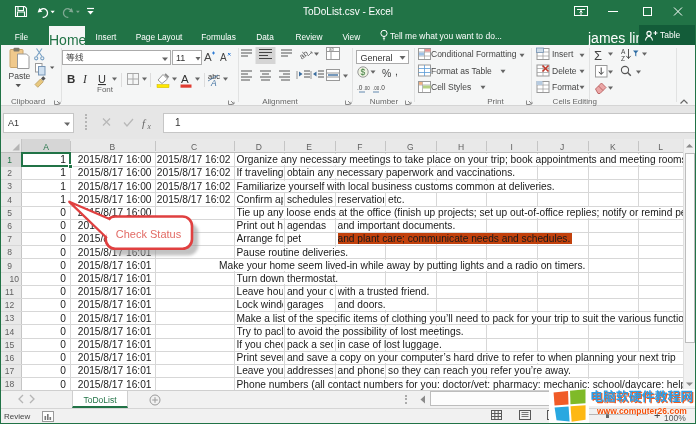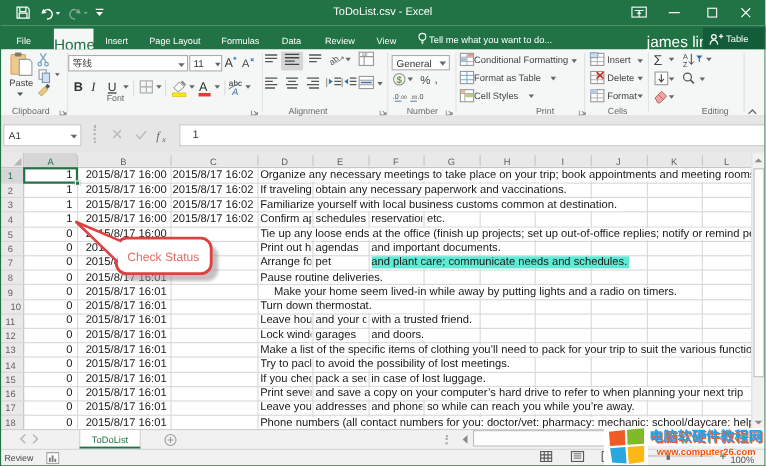--- a/index.html
+++ b/index.html
@@ -71,21 +71,21 @@
 <div class="ab" style="left:414.1px;top:48px;width:1px;height:54px;background:#e1e2e2"></div>
 <div class="ab" style="left:531.2px;top:48px;width:1px;height:54px;background:#e1e2e2"></div>
 <div class="ab" style="left:588.8px;top:48px;width:1px;height:54px;background:#e1e2e2"></div>
 <div class="ab" style="left:675.5px;top:48px;width:1px;height:54px;background:#e1e2e2"></div>
 <div class="ab" style="left:-17px;top:97px;width:90px;text-align:center;font-size:8px;color:#666">Clipboard</div>
 <div class="ab" style="left:97px;top:85px;width:90px;text-align:left;font-size:8px;color:#666">Font</div>
 <div class="ab" style="left:235px;top:97px;width:90px;text-align:center;font-size:8px;color:#666">Alignment</div>
 <div class="ab" style="left:339px;top:97px;width:90px;text-align:center;font-size:8px;color:#666">Number</div>
 <div class="ab" style="left:450.5px;top:97px;width:90px;text-align:center;font-size:8px;color:#666">Print</div>
 <div class="ab" style="left:516.5px;top:97px;width:90px;text-align:center;font-size:8px;color:#666">Cells</div>
-<div class="ab" style="left:572.5px;top:97px;width:90px;text-align:right;font-size:8px;color:#666">Editing</div>
+<div class="ab" style="left:572.5px;top:97px;width:90px;text-align:left;font-size:8px;color:#666">Editing</div>
 <svg class="ab" style="left:53.5px;top:97.5px" width="7" height="7" viewBox="0 0 7 7">
     <g stroke="#8a8a8a" fill="none" stroke-width="1">
       <path d="M0.5 2.5v4h4M3 3l3 3M6 3.8V6h-2.2"></path>
     </g>
   </svg>
 <svg class="ab" style="left:227.5px;top:97.5px" width="7" height="7" viewBox="0 0 7 7">
     <g stroke="#8a8a8a" fill="none" stroke-width="1">
       <path d="M0.5 2.5v4h4M3 3l3 3M6 3.8V6h-2.2"></path>
     </g>
   </svg>
@@ -418,47 +418,47 @@
 <div class="ab nw" style="left:154.5px;top:154.2px;width:76.0px;text-align:right;font-size:10.2px;color:#1a1a1a">2015/8/17 16:02</div>
 <div class="ab nw" style="left:236.5px;top:154.2px;max-width:446.5px;font-size:10.2px;color:#1a1a1a;background:#fff;padding-right:2px">Organize any necessary meetings to take place on your trip; book appointments and meeting rooms</div>
 <div class="ab nw" style="left:22px;top:167.4px;width:44px;text-align:right;font-size:10.2px;color:#1a1a1a">1</div>
 <div class="ab nw" style="left:70px;top:167.4px;width:81.5px;text-align:right;font-size:10.2px;color:#1a1a1a">2015/8/17 16:00</div>
 <div class="ab nw" style="left:154.5px;top:167.4px;width:76.0px;text-align:right;font-size:10.2px;color:#1a1a1a">2015/8/17 16:02</div>
 <div class="ab nw" style="left:236.5px;top:167.4px;width:46.4px;font-size:10.2px;color:#1a1a1a">If traveling</div>
 <div class="ab nw" style="left:286.9px;top:167.4px;max-width:396.1px;font-size:10.2px;color:#1a1a1a;background:#fff;padding-right:2px">obtain any necessary paperwork and vaccinations.</div>
 <div class="ab nw" style="left:22px;top:180.6px;width:44px;text-align:right;font-size:10.2px;color:#1a1a1a">1</div>
 <div class="ab nw" style="left:70px;top:180.6px;width:81.5px;text-align:right;font-size:10.2px;color:#1a1a1a">2015/8/17 16:00</div>
 <div class="ab nw" style="left:154.5px;top:180.6px;width:76.0px;text-align:right;font-size:10.2px;color:#1a1a1a">2015/8/17 16:02</div>
-<div class="ab nw" style="left:236.5px;top:180.6px;max-width:446.5px;font-size:10.2px;color:#1a1a1a;background:#fff;padding-right:2px">Familiarize yourself with local business customs common at destination.</div>
+<div class="ab nw" style="left:236.5px;top:180.6px;max-width:446.5px;font-size:10.2px;color:#1a1a1a;background:#fff;padding-right:2px">Familiarize yourself with local business customs common at deliveries.</div>
 <div class="ab nw" style="left:22px;top:193.8px;width:44px;text-align:right;font-size:10.2px;color:#1a1a1a">1</div>
 <div class="ab nw" style="left:70px;top:193.8px;width:81.5px;text-align:right;font-size:10.2px;color:#1a1a1a">2015/8/17 16:00</div>
 <div class="ab nw" style="left:154.5px;top:193.8px;width:76.0px;text-align:right;font-size:10.2px;color:#1a1a1a">2015/8/17 16:02</div>
 <div class="ab nw" style="left:236.5px;top:193.8px;width:46.4px;font-size:10.2px;color:#1a1a1a">Confirm appointments</div>
 <div class="ab nw" style="left:286.9px;top:193.8px;width:46.6px;font-size:10.2px;color:#1a1a1a">schedules</div>
 <div class="ab nw" style="left:337.5px;top:193.8px;width:46.6px;font-size:10.2px;color:#1a1a1a">reservations</div>
 <div class="ab nw" style="left:388.1px;top:193.8px;max-width:294.9px;font-size:10.2px;color:#1a1a1a;background:#fff;padding-right:2px">etc.</div>
 <div class="ab nw" style="left:22px;top:207.0px;width:44px;text-align:right;font-size:10.2px;color:#1a1a1a">0</div>
 <div class="ab nw" style="left:70px;top:207.0px;width:81.5px;text-align:right;font-size:10.2px;color:#1a1a1a">2015/8/17 16:00</div>
 <div class="ab nw" style="left:236.5px;top:207.0px;max-width:446.5px;font-size:10.2px;color:#1a1a1a;background:#fff;padding-right:2px">Tie up any loose ends at the office (finish up projects; set up out-of-office replies; notify or remind people</div>
 <div class="ab nw" style="left:22px;top:220.2px;width:44px;text-align:right;font-size:10.2px;color:#1a1a1a">0</div>
 <div class="ab nw" style="left:70px;top:220.2px;width:81.5px;text-align:right;font-size:10.2px;color:#1a1a1a">2015/8/17 16:00</div>
 <div class="ab nw" style="left:236.5px;top:220.2px;width:46.4px;font-size:10.2px;color:#1a1a1a">Print out hard copies</div>
 <div class="ab nw" style="left:286.9px;top:220.2px;width:46.6px;font-size:10.2px;color:#1a1a1a">agendas</div>
 <div class="ab nw" style="left:337.5px;top:220.2px;max-width:345.5px;font-size:10.2px;color:#1a1a1a;background:#fff;padding-right:2px">and important documents.</div>
 <div class="ab nw" style="left:22px;top:233.4px;width:44px;text-align:right;font-size:10.2px;color:#1a1a1a">0</div>
 <div class="ab nw" style="left:70px;top:233.4px;width:81.5px;text-align:right;font-size:10.2px;color:#1a1a1a">2015/8/17 16:00</div>
 <div class="ab nw" style="left:236.5px;top:233.4px;width:46.4px;font-size:10.2px;color:#1a1a1a">Arrange for home</div>
 <div class="ab nw" style="left:286.9px;top:233.4px;width:46.6px;font-size:10.2px;color:#1a1a1a">pet</div>
-<div class="ab nw" style="left:337.5px;top:233.4px;max-width:345.5px;font-size:10.2px;color:#1a1a1a;background:#5eead4;padding-right:2px">and plant care; communicate needs and schedules.</div>
+<div class="ab nw" style="left:337.5px;top:233.4px;max-width:345.5px;font-size:10.2px;color:#1a1a1a;background:#c2410c;padding-right:2px">and plant care; communicate needs and schedules.</div>
 <div class="ab nw" style="left:22px;top:246.6px;width:44px;text-align:right;font-size:10.2px;color:#1a1a1a">0</div>
 <div class="ab nw" style="left:70px;top:246.6px;width:81.5px;text-align:right;font-size:10.2px;color:#1a1a1a">2015/8/17 16:01</div>
 <div class="ab nw" style="left:236.5px;top:246.6px;max-width:446.5px;font-size:10.2px;color:#1a1a1a;background:#fff;padding-right:2px">Pause routine deliveries.</div>
 <div class="ab nw" style="left:22px;top:259.8px;width:44px;text-align:right;font-size:10.2px;color:#1a1a1a">0</div>
 <div class="ab nw" style="left:70px;top:259.8px;width:81.5px;text-align:right;font-size:10.2px;color:#1a1a1a">2015/8/17 16:01</div>
-<div class="ab nw" style="left:249px;top:259.8px;max-width:446.5px;font-size:10.2px;color:#1a1a1a;background:#fff;padding-right:2px">Make your home seem lived-in while away by putting lights and a radio on timers.</div>
+<div class="ab nw" style="left:219px;top:259.8px;max-width:446.5px;font-size:10.2px;color:#1a1a1a;background:#fff;padding-right:2px">Make your home seem lived-in while away by putting lights and a radio on timers.</div>
 <div class="ab nw" style="left:22px;top:273.0px;width:44px;text-align:right;font-size:10.2px;color:#1a1a1a">0</div>
 <div class="ab nw" style="left:70px;top:273.0px;width:81.5px;text-align:right;font-size:10.2px;color:#1a1a1a">2015/8/17 16:01</div>
 <div class="ab nw" style="left:236.5px;top:273.0px;max-width:446.5px;font-size:10.2px;color:#1a1a1a;background:#fff;padding-right:2px">Turn down thermostat.</div>
 <div class="ab nw" style="left:22px;top:286.2px;width:44px;text-align:right;font-size:10.2px;color:#1a1a1a">0</div>
 <div class="ab nw" style="left:70px;top:286.2px;width:81.5px;text-align:right;font-size:10.2px;color:#1a1a1a">2015/8/17 16:01</div>
 <div class="ab nw" style="left:236.5px;top:286.2px;width:46.4px;font-size:10.2px;color:#1a1a1a">Leave house keys</div>
 <div class="ab nw" style="left:286.9px;top:286.2px;width:46.6px;font-size:10.2px;color:#1a1a1a">and your contact</div>
 <div class="ab nw" style="left:337.5px;top:286.2px;max-width:345.5px;font-size:10.2px;color:#1a1a1a;background:#fff;padding-right:2px">with a trusted friend.</div>
 <div class="ab nw" style="left:22px;top:299.4px;width:44px;text-align:right;font-size:10.2px;color:#1a1a1a">0</div>
 <div class="ab nw" style="left:70px;top:299.4px;width:81.5px;text-align:right;font-size:10.2px;color:#1a1a1a">2015/8/17 16:01</div>
@@ -479,21 +479,21 @@
 <div class="ab nw" style="left:337.5px;top:339.0px;max-width:345.5px;font-size:10.2px;color:#1a1a1a;background:#fff;padding-right:2px">in case of lost luggage.</div>
 <div class="ab nw" style="left:22px;top:352.2px;width:44px;text-align:right;font-size:10.2px;color:#1a1a1a">0</div>
 <div class="ab nw" style="left:70px;top:352.2px;width:81.5px;text-align:right;font-size:10.2px;color:#1a1a1a">2015/8/17 16:01</div>
 <div class="ab nw" style="left:236.5px;top:352.2px;width:46.4px;font-size:10.2px;color:#1a1a1a">Print several copies</div>
 <div class="ab nw" style="left:286.9px;top:352.2px;max-width:396.1px;font-size:10.2px;color:#1a1a1a;background:#fff;padding-right:2px">and save a copy on your computer’s hard drive to refer to when planning your next trip</div>
 <div class="ab nw" style="left:22px;top:365.4px;width:44px;text-align:right;font-size:10.2px;color:#1a1a1a">0</div>
 <div class="ab nw" style="left:70px;top:365.4px;width:81.5px;text-align:right;font-size:10.2px;color:#1a1a1a">2015/8/17 16:01</div>
 <div class="ab nw" style="left:236.5px;top:365.4px;width:46.4px;font-size:10.2px;color:#1a1a1a">Leave your itinerary</div>
 <div class="ab nw" style="left:286.9px;top:365.4px;width:46.6px;font-size:10.2px;color:#1a1a1a">addresses</div>
 <div class="ab nw" style="left:337.5px;top:365.4px;width:46.6px;font-size:10.2px;color:#1a1a1a">and phone</div>
-<div class="ab nw" style="left:388.1px;top:365.4px;max-width:294.9px;font-size:10.2px;color:#1a1a1a;background:#fff;padding-right:2px">so while can reach you while you’re away.</div>
+<div class="ab nw" style="left:388.1px;top:365.4px;max-width:294.9px;font-size:10.2px;color:#1a1a1a;background:#fff;padding-right:2px">so they can reach you refer you’re away.</div>
 <div class="ab nw" style="left:22px;top:378.6px;width:44px;text-align:right;font-size:10.2px;color:#1a1a1a">0</div>
 <div class="ab nw" style="left:70px;top:378.6px;width:81.5px;text-align:right;font-size:10.2px;color:#1a1a1a">2015/8/17 16:01</div>
 <div class="ab nw" style="left:236.5px;top:378.6px;max-width:446.5px;font-size:10.2px;color:#1a1a1a;background:#fff;padding-right:2px">Phone numbers (all contact numbers for you: doctor/vet: pharmacy: mechanic: school/daycare: help</div>
 <div class="ab" style="left:21px;top:151.8px;width:50px;height:15px;border:2px solid #217346"></div>
 <div class="ab" style="left:68px;top:164px;width:5px;height:5px;background:#217346;border:1px solid #fff"></div>
 <svg class="ab" style="left:55px;top:190px" width="160" height="75" viewBox="0 0 160 75">
 <defs>
       <filter id="bl" x="-20%" y="-20%" width="150%" height="150%">
         <feGaussianBlur stdDeviation="1.5"></feGaussianBlur>
       </filter>

